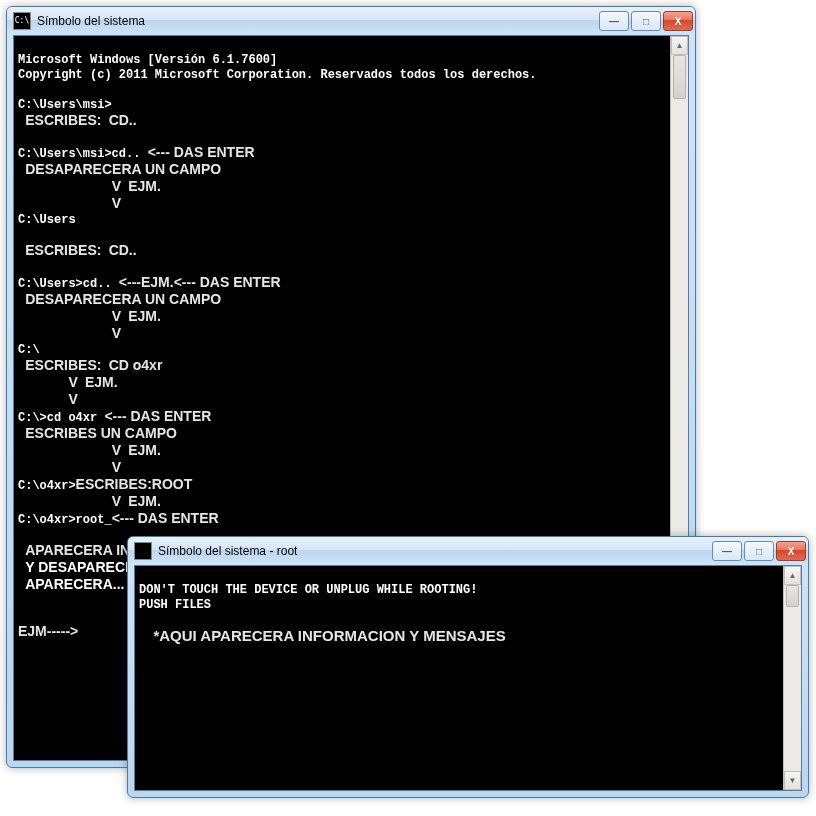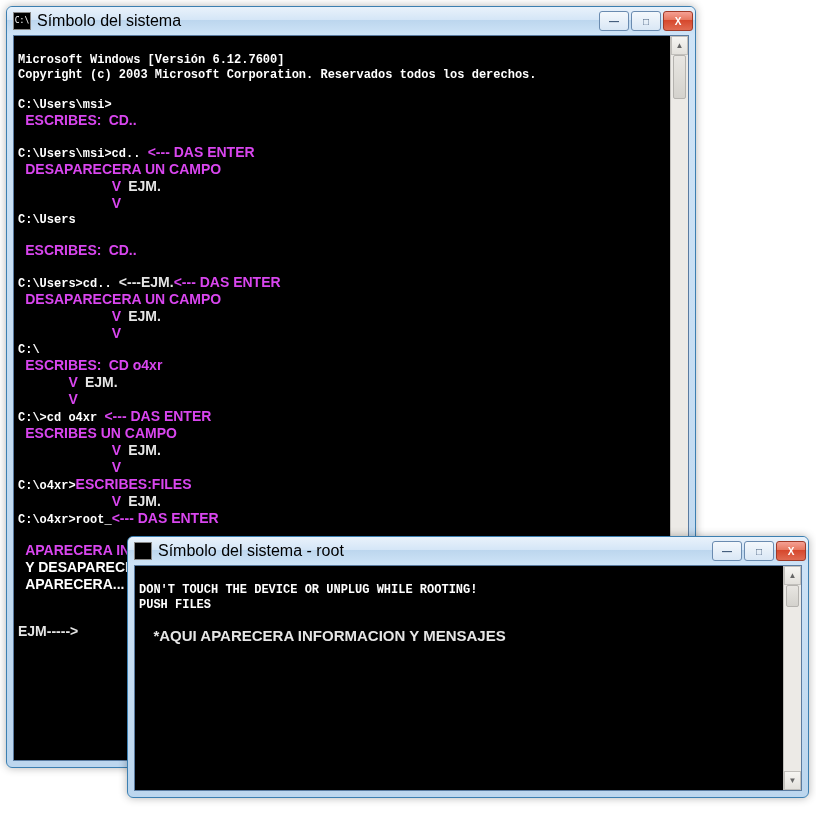--- a/index.html
+++ b/index.html
@@ -40,21 +40,21 @@
     display: flex;
     align-items: center;
     justify-content: center;
   }
   .app-icon-text {
     color: #fff;
     font: 8px/1 monospace;
   }
   .title-text {
     flex: 1;
-    font-size: 16px;
+    font-size: 12px;
     color: #000;
     white-space: nowrap;
     overflow: hidden;
   }
   .win-controls {
     display: flex;
     gap: 0;
   }
   .win-btn {
     width: 28px;
@@ -110,21 +110,21 @@
     display:flex;align-items:center;justify-content:center;
     font-size:8px;color:#666;
   }
   .sb-track { flex:1; position:relative; }
   .sb-thumb {
     position:absolute; left:2px; right:2px;
     background: linear-gradient(to bottom,#e8e6e2,#d4d2cd);
     border:1px solid #b5b3af; border-radius:2px;
   }
   
-  .red { color:#d946ef; font-weight:bold;text-align:right; }
+  .red { color:#e5e5e5; font-weight:bold;text-align:right; }
   .blue { color:#e5e5e5; font-weight:bold; }
   .white { color:#fff; font-weight:bold; }
   .ann { font-family: Arial, sans-serif; font-size:14px; white-space:normal; }
 </style>
 </head>
 <body>
 
 <div class="window" style="left:6px; top:6px; width:688px; height:760px;">
   <div class="titlebar">
     <div class="app-icon">
@@ -132,22 +132,22 @@
       </div>
     <div class="title-text">Símbolo del sistema</div>
     <div class="win-controls">
       <div class="win-btn">—</div>
       <div class="win-btn">□</div>
       <div class="win-btn close">X</div>
     </div>
   </div>
   <div class="client">
     <div class="console" style="right:17px;">
-<span>Microsoft Windows [Versión 6.12.7600]</span>
-<span>Copyright (c) 2003 Microsoft Corporation. Reservados todos los derechos.</span>
+<span>Microsoft Windows [Versión 6.1.7600]</span>
+<span>Copyright (c) 2011 Microsoft Corporation. Reservados todos los derechos.</span>
 
 <span>C:\Users\msi&gt;</span>
  <span class="ann red">ESCRIBES:</span> <span class="ann red">CD..</span>
 
 <span>C:\Users\msi&gt;cd..</span> <span class="ann red">&lt;--- DAS ENTER</span>
  <span class="ann red">DESAPARECERA UN CAMPO</span>
              <span class="ann red">V</span> <span class="ann blue">EJM.</span>
              <span class="ann red">V</span>
 <span>C:\Users</span>
 
@@ -158,21 +158,21 @@
              <span class="ann red">V</span> <span class="ann blue">EJM.</span>
              <span class="ann red">V</span>
 <span>C:\</span>
  <span class="ann red">ESCRIBES:</span> <span class="ann red">CD o4xr</span>
        <span class="ann red">V</span> <span class="ann blue">EJM.</span>
        <span class="ann red">V</span>
 <span>C:\&gt;cd o4xr</span> <span class="ann red">&lt;--- DAS ENTER</span>
  <span class="ann red">ESCRIBES UN CAMPO</span>
              <span class="ann red">V</span> <span class="ann blue">EJM.</span>
              <span class="ann red">V</span>
-<span>C:\o4xr&gt;</span><span class="ann red">ESCRIBES:</span><span class="ann red">FILES</span>
+<span>C:\o4xr&gt;</span><span class="ann red">ESCRIBES:</span><span class="ann red">ROOT</span>
              <span class="ann red">V</span> <span class="ann blue">EJM.</span>
 <span>C:\o4xr&gt;root_</span><span class="ann red">&lt;--- DAS ENTER</span>
 
  <span class="ann red">APARECERA INFORMACION</span>
  <span class="ann white">Y DESAPARECERA LA</span>
  <span class="ann white">APARECERA...</span> <span class="ann red">&lt;----</span>
 
 
 <span class="ann blue">EJM-----&gt;</span>
 </div>

